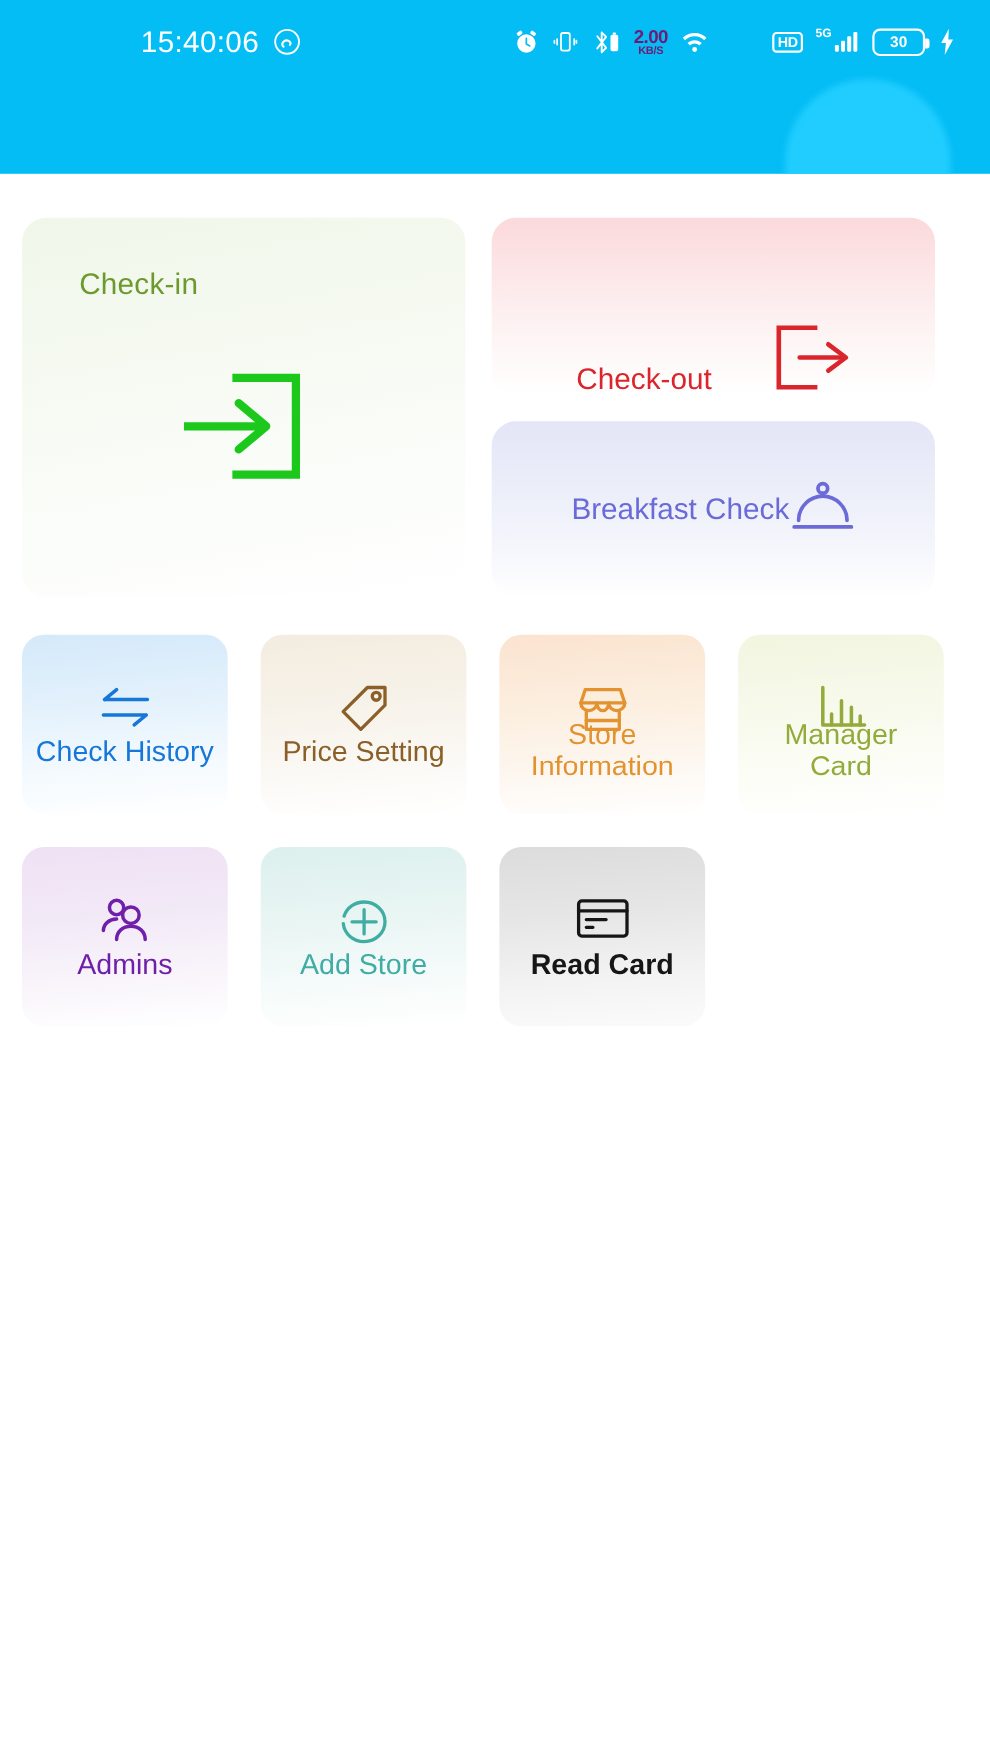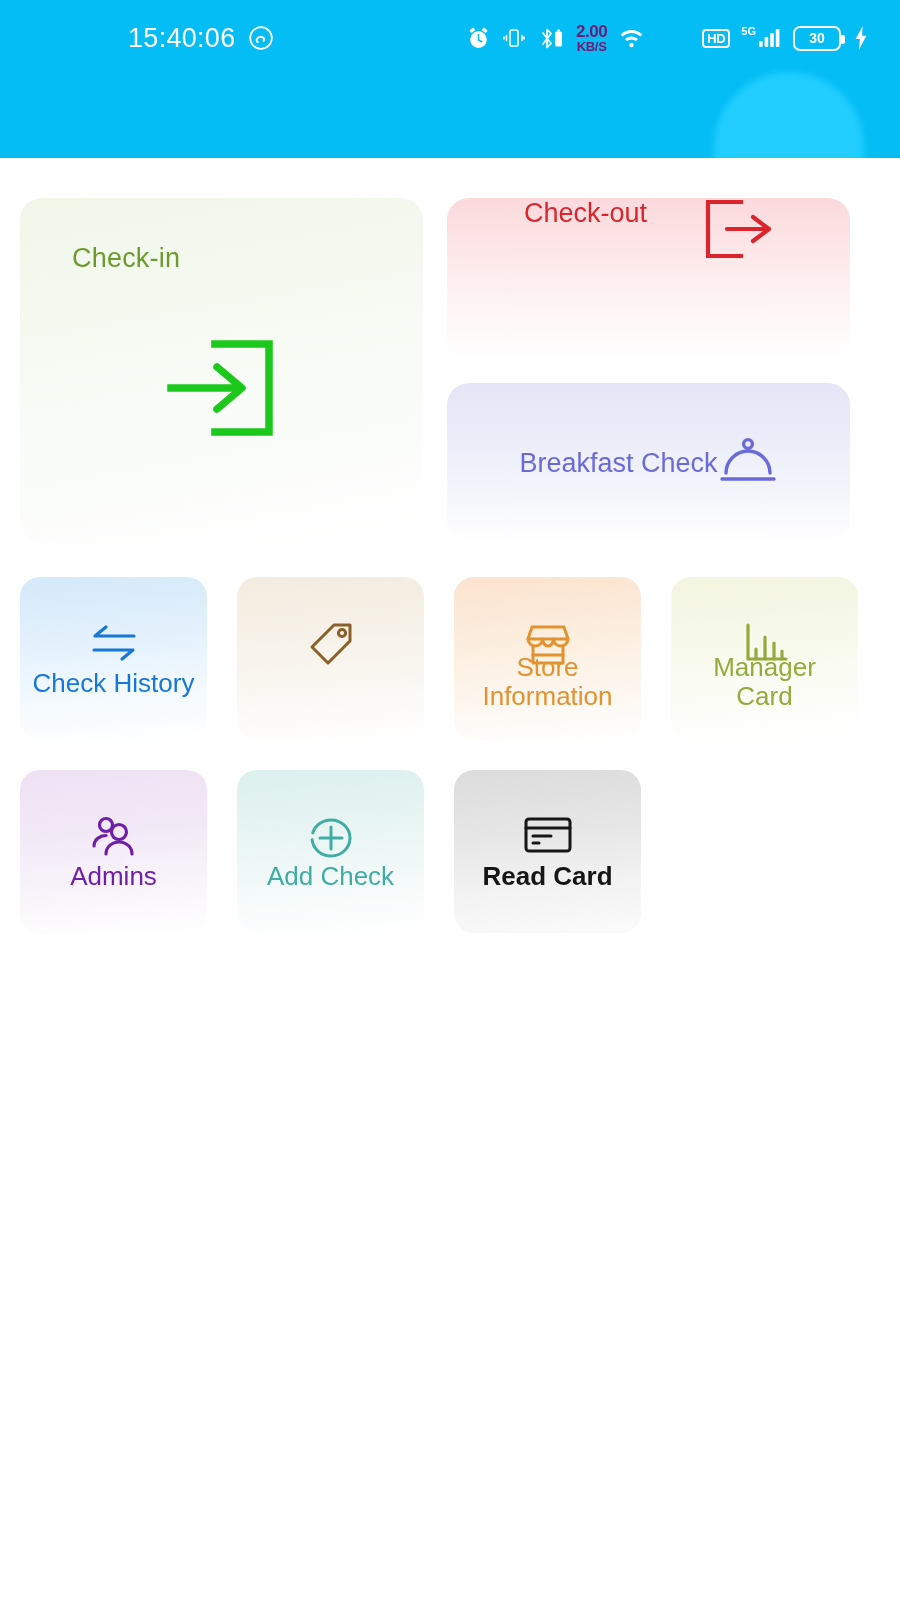--- a/index.html
+++ b/index.html
@@ -68,21 +68,21 @@
   }
   .sb-icon { display: block; }
   .sb-net {
     display: flex;
     flex-direction: column;
     align-items: center;
     line-height: 1;
     color: #701a75;
   }
   .sb-net .n1 { font-size: 17px; font-weight: 700; letter-spacing: -0.5px; }
-  .sb-net .n2 { font-size: 13px; font-weight: 700; letter-spacing: -0.3px; }
+  .sb-net .n2 { font-size: 10px; font-weight: 700; letter-spacing: -0.3px; }
   .sb-hd {
     border: 2px solid #fff;
     border-radius: 4px;
     font-size: 13px;
     font-weight: 700;
     padding: 1px 3px;
     line-height: 1;
     letter-spacing: -0.3px;
     margin-left: 46px;
   }
@@ -185,21 +185,21 @@
     flex-direction: column;
     gap: 22px;
   }
 
   
   .card-checkout {
     width: 403px;
     height: 163px;
     background: linear-gradient(180deg, #fbd9dc 0%, #fdebec 42%, #fef8f8 76%, #ffffff 100%);
     display: flex;
-    align-items: flex-start;
+    align-items: flex-end;
     justify-content: center;
     gap: 56px;
   }
   .card-checkout .co-label {
     font-size: 27px;
     color: #d9252b;
     font-weight: 400;
   }
 
   
@@ -419,20 +419,21 @@
         <span class="tile-label">Check History</span>
       </div>
 
       <div class="tile t-price">
         <span class="tile-icon">
           <svg width="50" height="48" viewBox="0 0 50 48" fill="none" stroke="#8a5f28" stroke-width="3" stroke-linejoin="round">
             <path d="M28 4h16v16L22 42 6 26z"></path>
             <circle cx="36" cy="12" r="3.6"></circle>
           </svg>
         </span>
+        <span class="tile-label">Price Setting</span>
       </div>
 
       <div class="tile t-store">
         <span class="tile-icon">
           <svg width="52" height="48" viewBox="0 0 52 48" fill="none" stroke="#e2922f" stroke-width="3" stroke-linejoin="round" stroke-linecap="round">
             <path d="M6 18 10 6h32l4 12z"></path>
             <path d="M6 18c0 4 3.3 7 7.3 7s7.3-3 7.3-7M20.6 18c0 4 2.4 7 5.4 7s5.4-3 5.4-7M31.4 18c0 4 3.3 7 7.3 7S46 22 46 18"></path>
             <path d="M11 26v16h30V26"></path>
             <path d="M11 34h30"></path>
           </svg>
@@ -464,21 +465,21 @@
         <span class="tile-label">Admins</span>
       </div>
 
       <div class="tile t-addlock">
         <span class="tile-icon">
           <svg width="50" height="48" viewBox="0 0 50 48" fill="none" stroke="#3fada4" stroke-width="3" stroke-linecap="round">
             <ellipse cx="25" cy="24" rx="19" ry="18" stroke-dasharray="56 7"></ellipse>
             <path d="M25 13v22M14 24h22"></path>
           </svg>
         </span>
-        <span class="tile-label">Add Check</span>
+        <span class="tile-label">Add Store</span>
       </div>
 
       <div class="tile t-readcard">
         <span class="tile-icon">
           <svg width="52" height="42" viewBox="0 0 52 42" fill="none" stroke="#161616" stroke-width="3" stroke-linejoin="round" stroke-linecap="round">
             <rect x="4" y="5" width="44" height="32" rx="3"></rect>
             <path d="M4 14h44"></path>
             <path d="M11 22h18M11 29h6"></path>
           </svg>
         </span>

